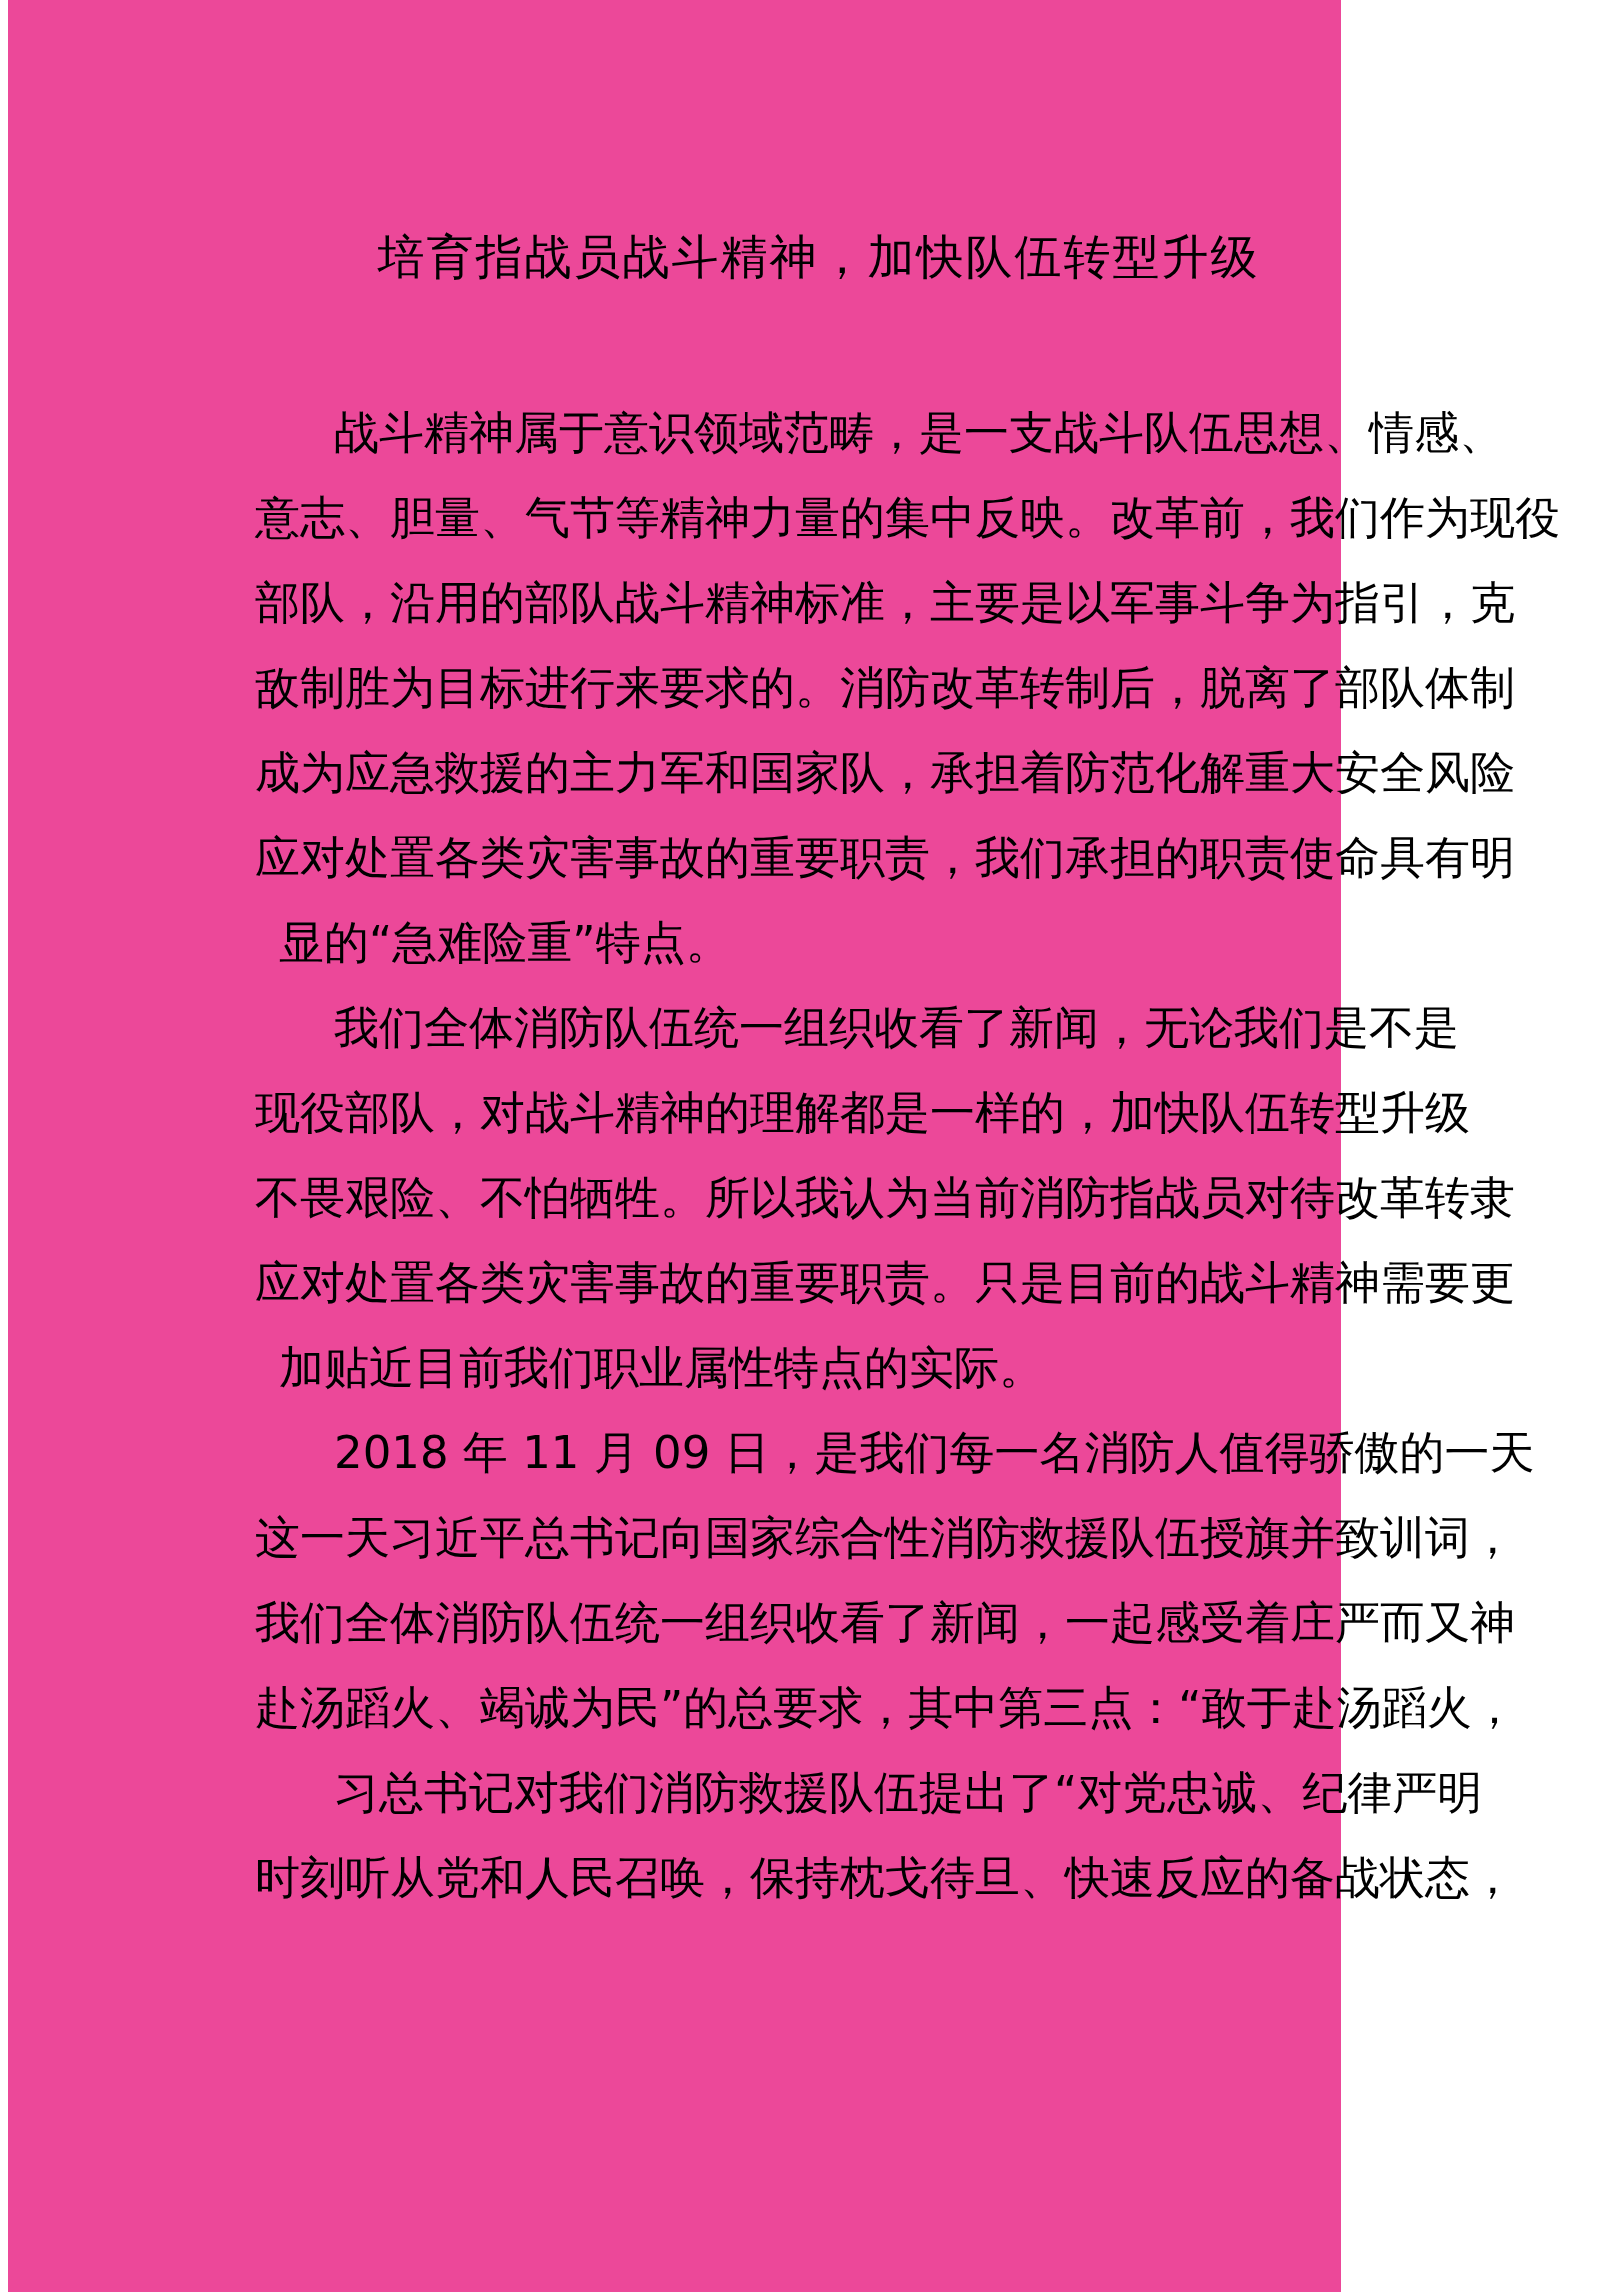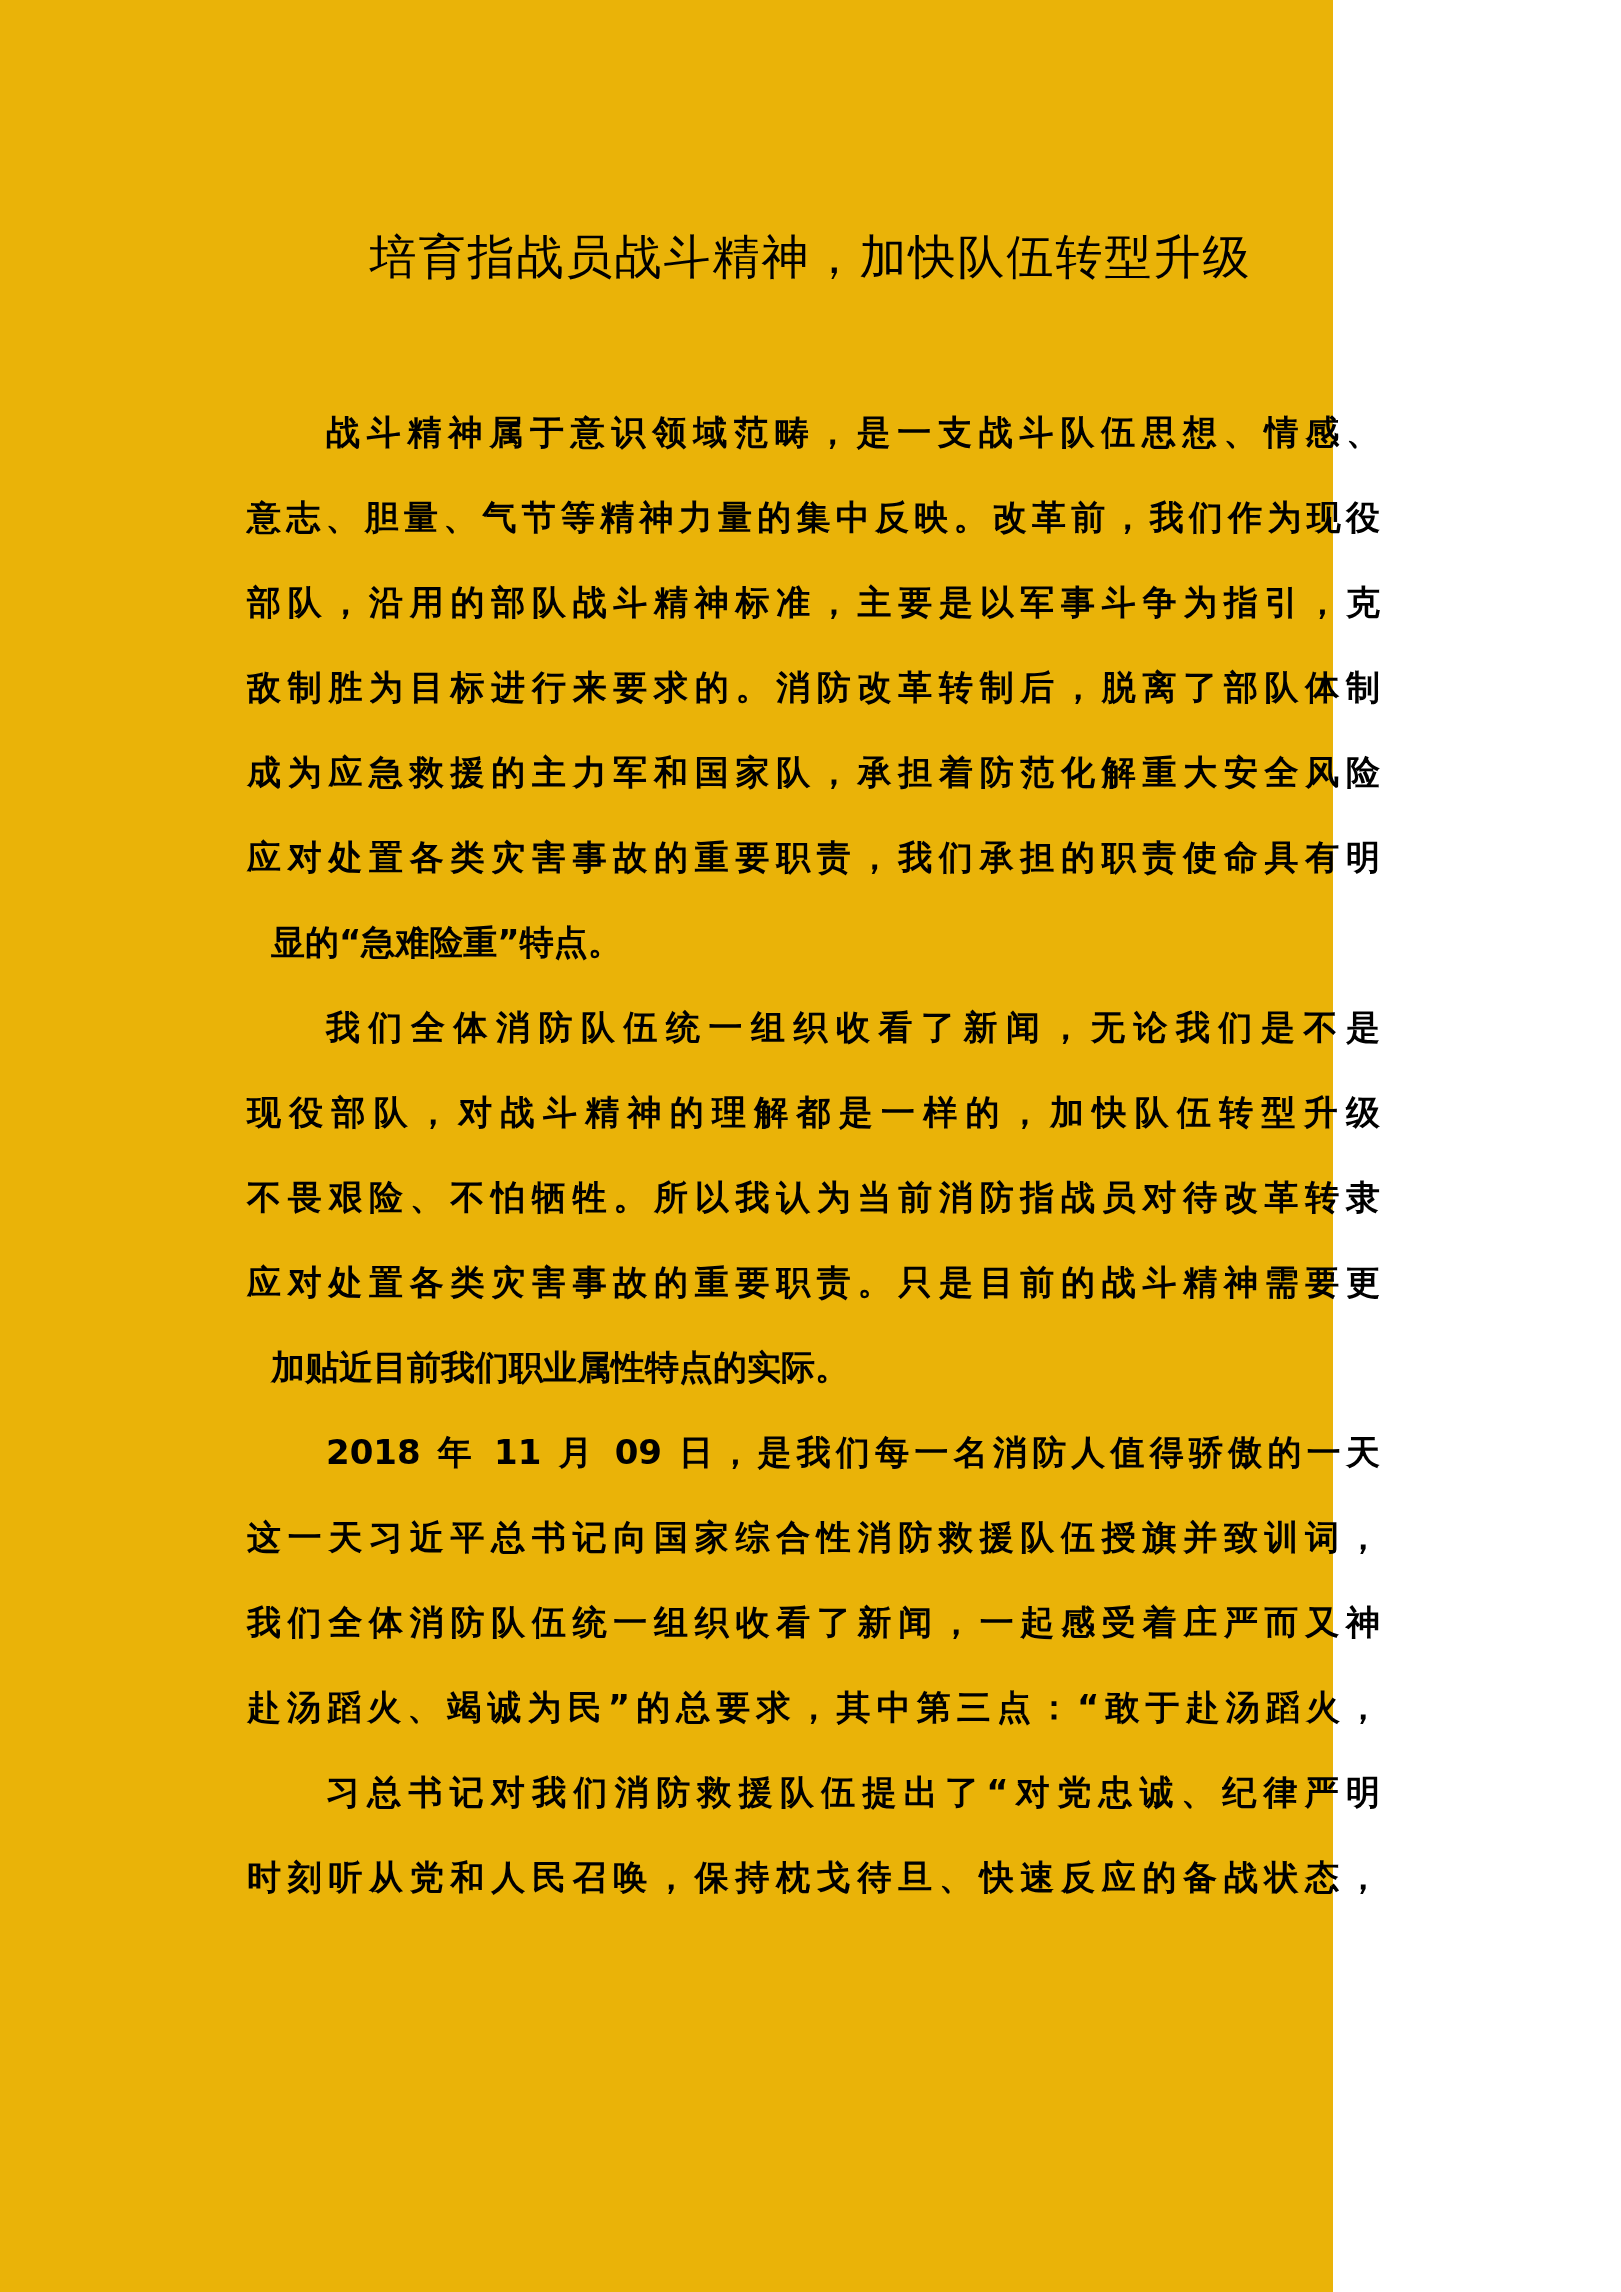--- a/index.html
+++ b/index.html
@@ -10,24 +10,24 @@
     body {
       width: 1621px;
       height: 2293px;
       position: relative;
       overflow: hidden;
       font-family: "DejaVu Sans", "Liberation Sans", sans-serif;
       color: #000000;
     }
     .page {
       position: absolute;
-      left: 0; top: 0;
+      left: 8px; top: 0;
       width: 1333px;
       height: 2293px;
-      background: #eab308;
+      background: #ec4899;
     }
     .doc-title {
       position: absolute;
       left: 0;
       top: 223px;
       width: 1621px;
       text-align: center;
       font-size: 47px;
       line-height: 67px;
       letter-spacing: 2px;
@@ -36,25 +36,24 @@
     .body-text {
       position: absolute;
       left: 247px;
       top: 390px;
       width: 1133px;
     }
     .para .line {
       display: block;
       height: 85px;
       line-height: 85px;
-      font-size: 34px;
+      font-size: 45px;
       white-space: nowrap;
       text-align: justify;
       text-align-last: justify;
-      font-weight: bold;
     }
     .para .line.first {
       padding-left: 79px;
     }
     .para .line.last {
       text-align-last: left;
       margin-left: 24px;
     }
   </style>
 </head>

